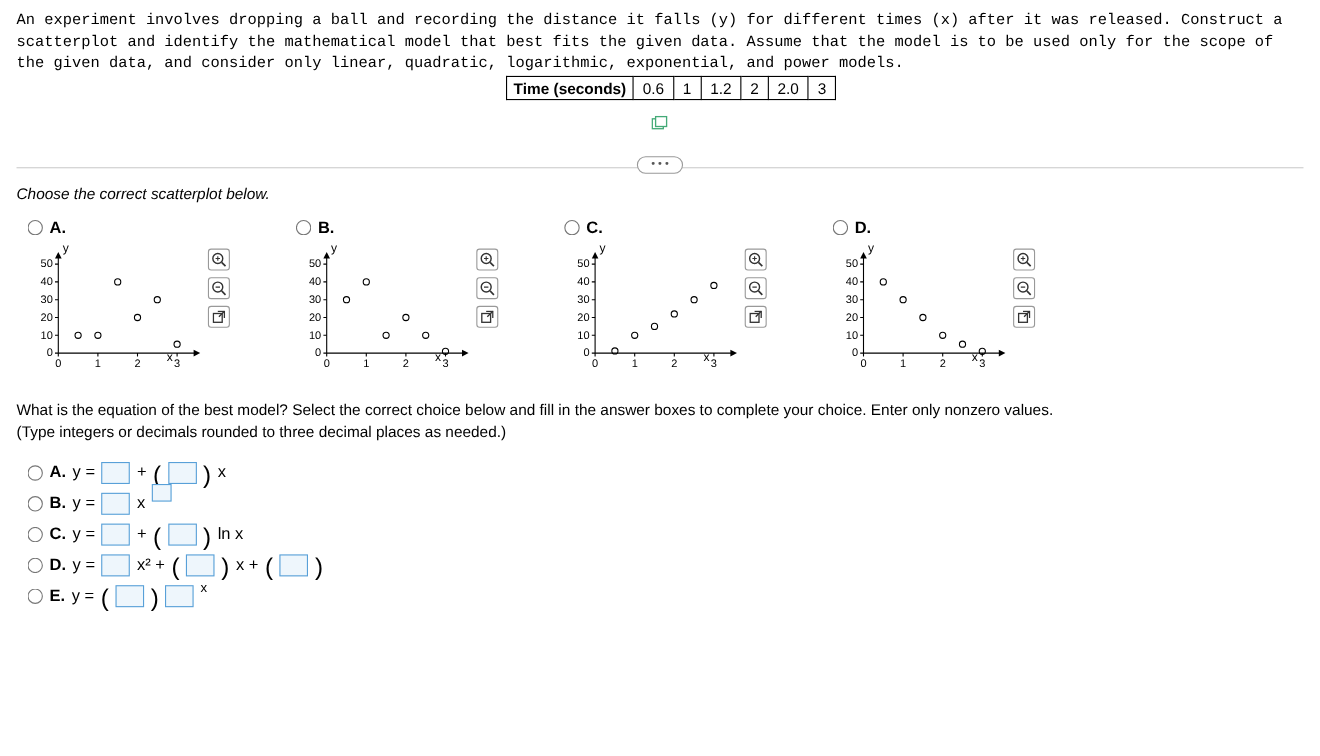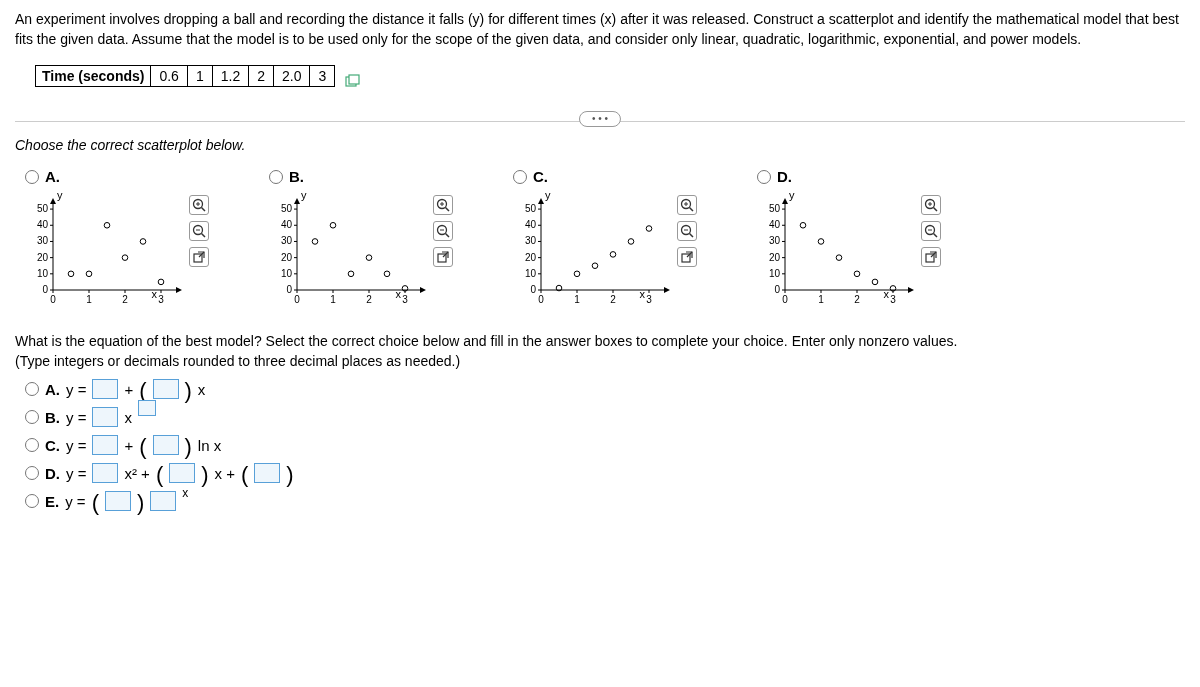--- a/index.html
+++ b/index.html
@@ -1,38 +1,38 @@
 <!DOCTYPE html>
 <html><head>
   <meta charset="utf-8">
   <style>
     * { box-sizing: border-box; margin: 0; padding: 0; }
     body { font-family: Arial, sans-serif; font-size: 14px; color: #000; padding: 10px 15px; background: #fff; }
-    .problem-text { line-height: 1.4; margin-bottom: 16px; }
+    .problem-text { line-height: 1.4; margin-bottom: 0; font-family: Liberation Mono, monospace; }
     .data-table { border-collapse: collapse; margin-left: 20px; margin-bottom: 4px; }
     .data-table td { border: 1px solid #000; padding: 2px 8px; text-align: center; font-size: 14px; }
     .data-table td:first-child { text-align: left; font-weight: bold; padding-left: 6px; padding-right: 6px; }
-    .table-row { display: flex; align-items: flex-end; gap: 10px; }
+    .table-row { display: flex; align-items: center; gap: 10px; flex-direction: column; }
     .copy-icon { width: 16px; height: 14px; cursor: pointer; }
     .divider { border: none; border-top: 1px solid #ccc; margin: 20px 0 15px 0; position: relative; }
     .ellipsis { position: absolute; left: 50%; top: -10px; transform: translateX(-50%); background: #fff; border: 1px solid #999; border-radius: 10px; padding: 0 12px; font-size: 10px; color: #555; cursor: pointer; line-height: 14px; }
     .question-text { margin-bottom: 15px; font-style: italic; }
     .plots-row { display: flex; gap: 60px; margin-left: 10px; margin-bottom: 25px; }
     .plot-option { display: flex; flex-direction: column; }
     .plot-label-row { display: flex; align-items: center; gap: 6px; margin-bottom: 8px; }
     input[type="radio"] { width: 14px; height: 14px; }
     .plot-label { font-weight: bold; font-size: 15px; }
     .plot-wrap { position: relative; display: flex; }
     .axis-label-y { position: absolute; top: -4px; left: 32px; font-size: 11px; }
     .axis-label-x { position: absolute; bottom: 8px; right: 28px; font-size: 11px; }
     .chart-svg { display: block; }
     .plot-tools { display: flex; flex-direction: column; gap: 6px; margin-left: 4px; justify-content: flex-start; padding-top: 2px; }
     .tool-btn { width: 20px; height: 20px; border: 1px solid #999; border-radius: 3px; display: flex; align-items: center; justify-content: center; background: #fff; cursor: pointer; }
     .model-q { margin-bottom: 4px; }
-    .instr { color: #000; margin-bottom: 10px; }
+    .instr { color: #000; margin-bottom: 20px; }
     .answer-options { margin-left: 10px; }
     .answer-row { display: flex; align-items: center; gap: 6px; margin-bottom: 8px; font-size: 15px; }
     .input-box { width: 26px; height: 20px; border: 1px solid #58a0d8; background: #eef6fc; display: inline-block; }
     .input-box.sm { width: 18px; height: 16px; }
     .paren { font-size: 22px; line-height: 16px; position: relative; top: 2px; }
   </style>
 </head>
 <body>
 
 <div class="problem-text">An experiment involves dropping a ball and recording the distance it falls (y) for different times (x) after it was released. Construct a scatterplot and identify the mathematical model that best fits the given data. Assume that the model is to be used only for the scope of the given data, and consider only linear, quadratic, logarithmic, exponential, and power models.</div>

